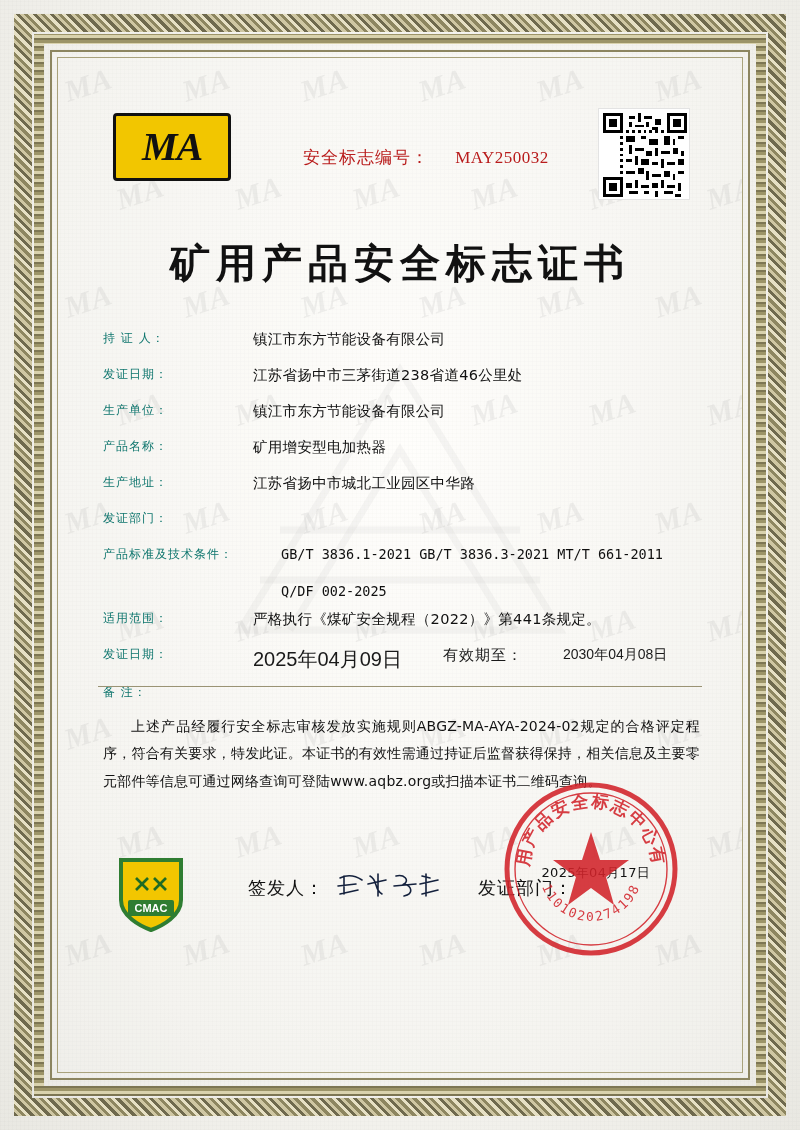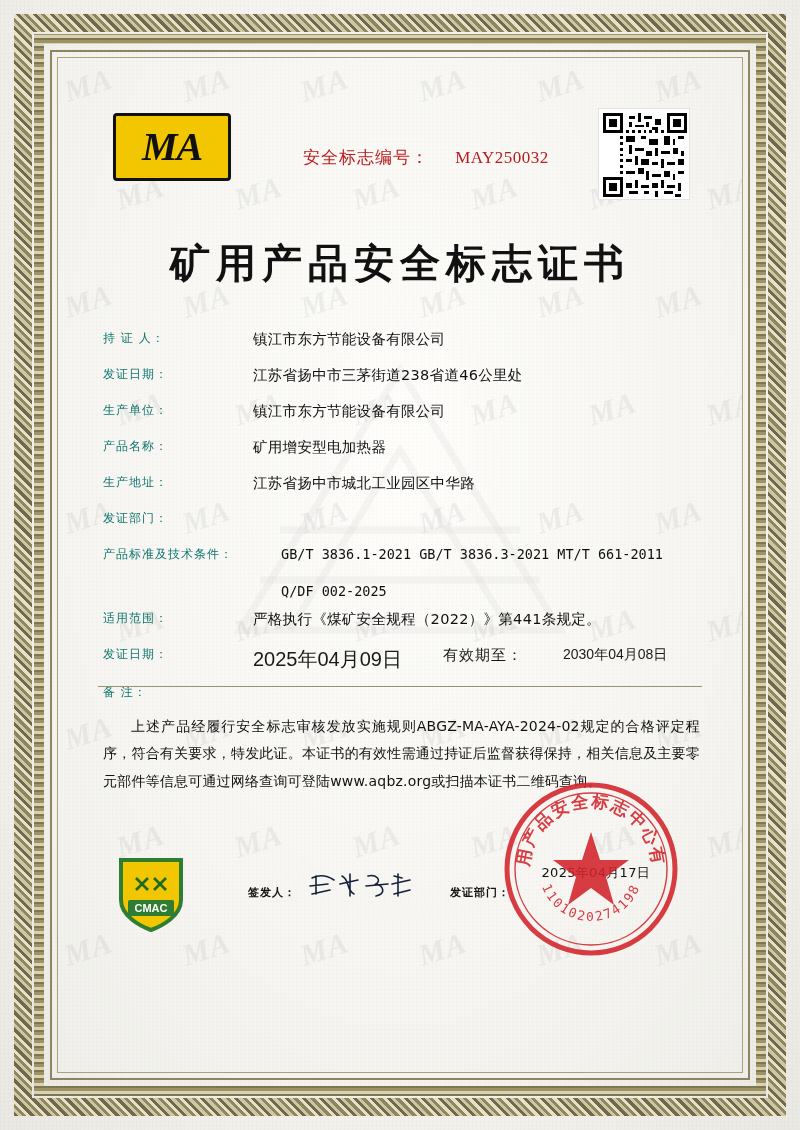--- a/index.html
+++ b/index.html
@@ -147,22 +147,22 @@
     font-size:14px;line-height:1.95;color:#111;
     text-align:justify;text-indent:2em;
     letter-spacing:.2px;
   }
   
   #cmac-badge{
     position:absolute;left:60px;bottom:140px;width:66px;height:76px;
   }
   #signer-row{
     position:absolute;left:190px;bottom:172px;
-    display:flex;align-items:flex-end;font-size:11px;color:#111;
-    font-family:"DejaVu Sans","Liberation Sans",sans-serif;letter-spacing:1px;font-weight:bold;
+    display:flex;align-items:flex-end;font-size:18px;color:#111;
+    font-family:"DejaVu Sans","Liberation Sans",sans-serif;letter-spacing:1px;
   }
   #signature{
     margin-left:10px;margin-right:36px;width:108px;height:30px;position:relative;
   }
   #issuer-label{margin-right:12px;}
   
   #red-seal{
     position:absolute;right:56px;bottom:108px;width:190px;height:190px;
   }
   #seal-date{

